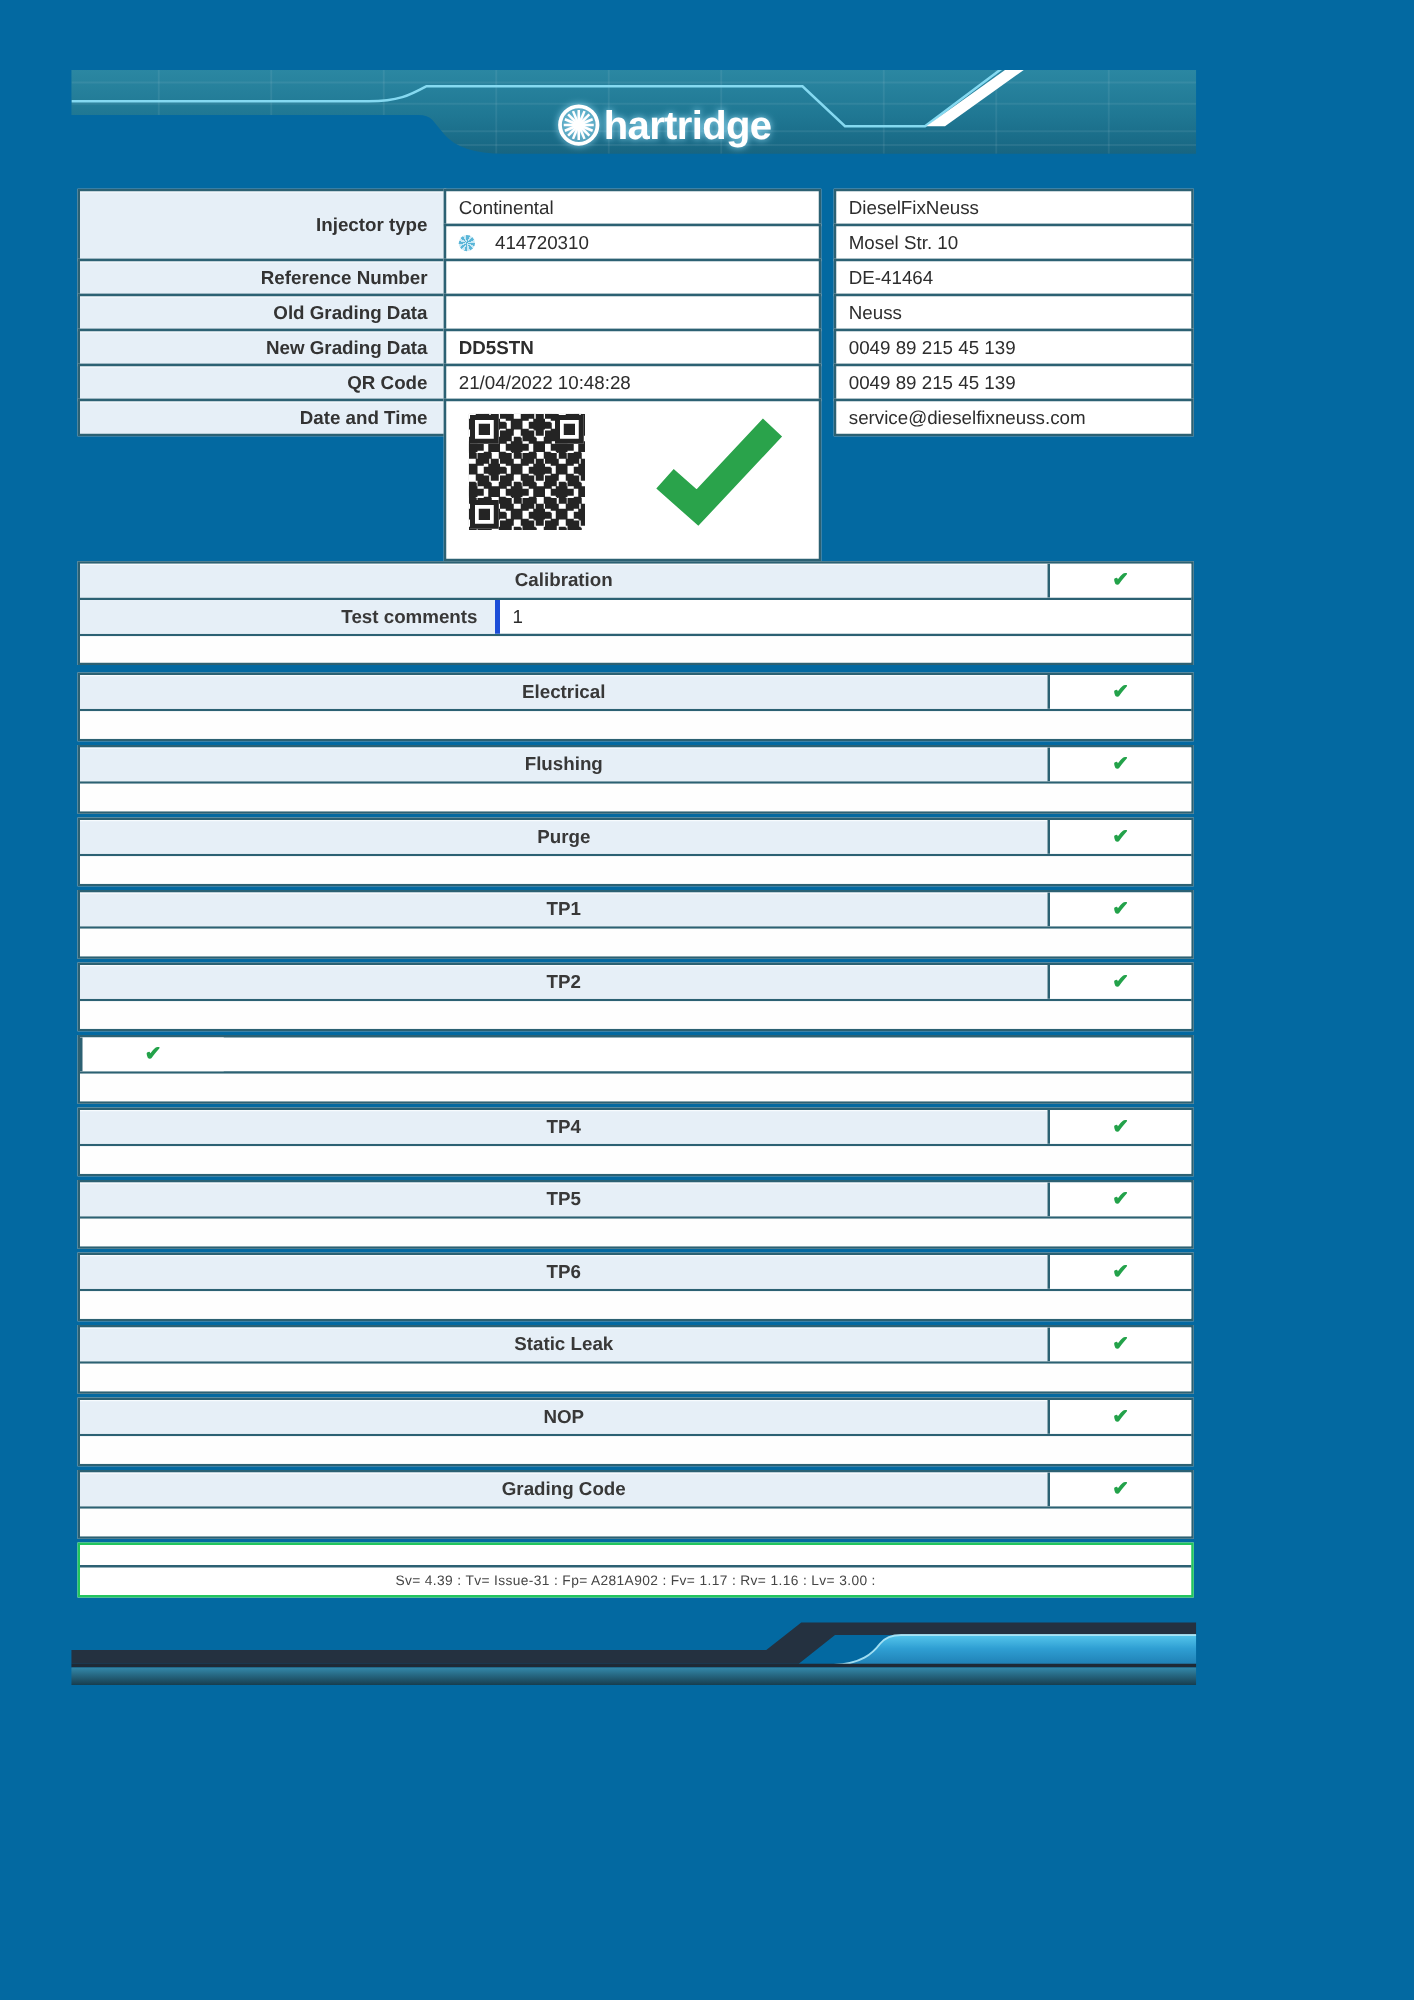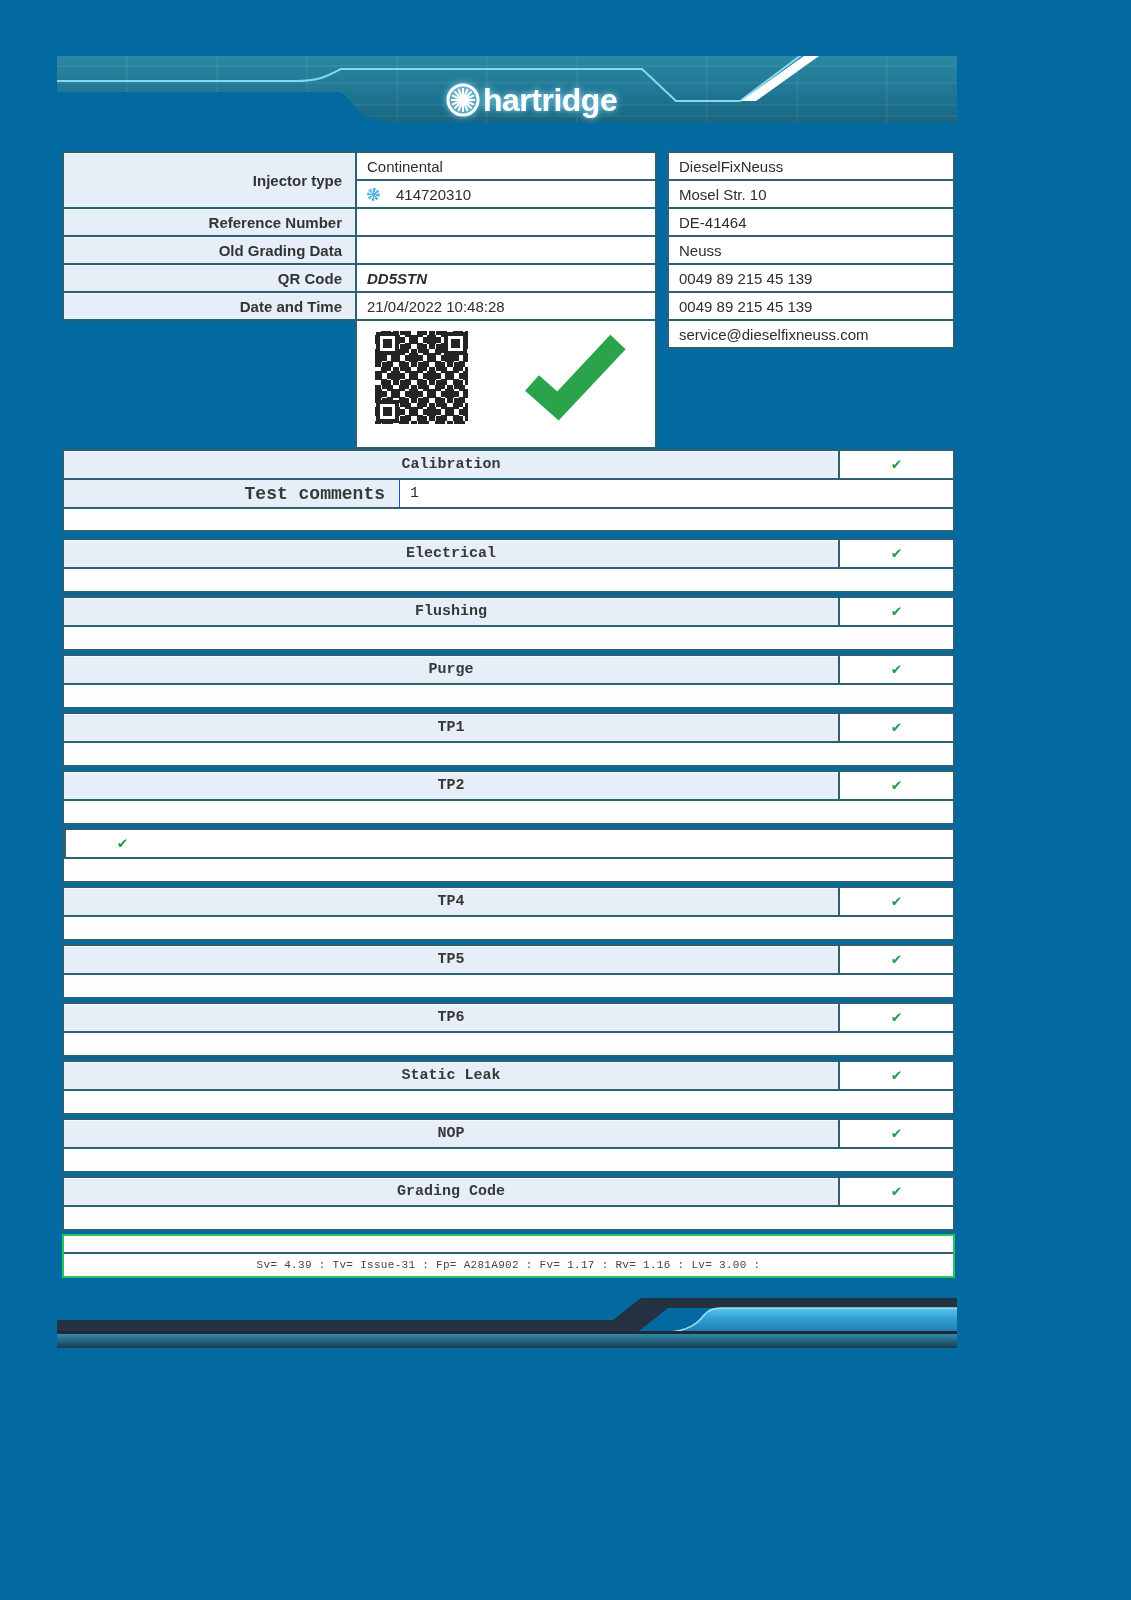--- a/index.html
+++ b/index.html
@@ -26,60 +26,60 @@
     margin-top:-2px; position:relative;
   }
   .cell:first-child { margin-top:0; }
   .cell.lab {
     background:#e6eff7; justify-content:flex-end; font-weight:bold; color:#333;
     padding-right:13px;
     box-shadow:inset 0 1px 0 #f7fbfe;
   }
   .cell.tall2 { height:58px; }
   .cell.qrcell { height:130px; align-items:flex-start; padding-top:10px; }
-  .cell.bold { font-weight:bold;font-style:italic; }
+  .cell.bold { font-weight:bold; }
   .part-ico {
     display:inline-block; width:13px; height:13px; border-radius:50%;
     background:repeating-conic-gradient(#5ab6d8 0 22deg, #c8e8f4 22deg 44deg);
     margin-right:16px; flex:0 0 auto;
   }
   
   .qr {
     width:93px; height:93px; margin-left:8px; position:relative; flex:0 0 auto;
     background:
       repeating-conic-gradient(#242424 0 25%, rgba(0,0,0,0) 0 50%) 0px 0px/12px 12px,
       repeating-conic-gradient(#242424 0 25%, rgba(0,0,0,0) 0 50%) 7px 4px/18px 18px,
       #ffffff;
     outline:4px solid #fff;
   }
   .finder { position:absolute; width:23px; height:23px; border:4px solid #242424; background:#fff; }
   .finder::after { content:""; position:absolute; inset:3px; background:#242424; }
   .f-tl { left:1px; top:1px; } .f-tr { right:1px; top:1px; } .f-bl { left:1px; bottom:1px; }
   .bigcheck { margin-left:52px; margin-top:2px; }
 
   
-  .sections { position:absolute; left:62px; top:449px; width:893px;font-family:Liberation Mono, monospace; }
+  .sections { position:absolute; left:62px; top:449px; width:893px; }
   .tblock { border:2px solid #2c6173; background:#fff; margin-bottom:3px; }
   .tblock.cal { margin-bottom:6px; }
   .trow-head { display:flex; height:29px; border-bottom:2px solid #2c6173; }
   .sec-label {
     flex:1; background:#e6eff7; display:flex; align-items:center; justify-content:center;
     font-weight:bold; font-size:15px; color:#383838; box-shadow:inset 0 1px 0 #f7fbfe;
   }
   .check-cell {
     width:115px; border-left:2px solid #2c6173; background:#fff;
     display:flex; align-items:center; justify-content:center;
   }
   .check { color:#23a24a; font-size:16px; font-weight:bold; line-height:1; }
   .trow-empty { height:22px; background:#fefefe; }
   .trow-comments { display:flex; height:29px; border-bottom:2px solid #2c6173; }
   .tc-label {
-    width:336px; background:#e6eff7; border-right:1px solid #1d4ed8;
+    width:336px; background:#e6eff7; border-right:4px solid #1d4ed8;
     display:flex; align-items:center; justify-content:flex-end; padding-right:14px;
-    font-weight:bold; font-size:18px; color:#383838;
+    font-weight:bold; font-size:15px; color:#383838;
   }
   .tc-value { flex:1; display:flex; align-items:center; padding-left:10px; font-size:15px; }
   .cal-empty { height:21px; }
 
   
   .vblock { border:2px solid #22c55e; background:#fff; }
   .v-empty { height:18px; border-bottom:2px solid #2c6173; }
   .v-line {
     height:22px; display:flex; align-items:center; justify-content:center;
     font-size:11px; color:#454545; letter-spacing:.3px;
@@ -133,20 +133,23 @@
       <div class="cell lab tall2">
           <span>Injector type</span>
         </div>
       <div class="cell lab">
           <span>Reference Number</span>
         </div>
       <div class="cell lab">
           <span>Old Grading Data</span>
         </div>
       <div class="cell lab">
+          <span>New Grading Data</span>
+        </div>
+      <div class="cell lab">
           <span>QR Code</span>
         </div>
       <div class="cell lab">
           <span>Date and Time</span>
         </div>
     </div>
 
     <div class="col col-m">
       <div class="cell">
           <span>Continental</span>

